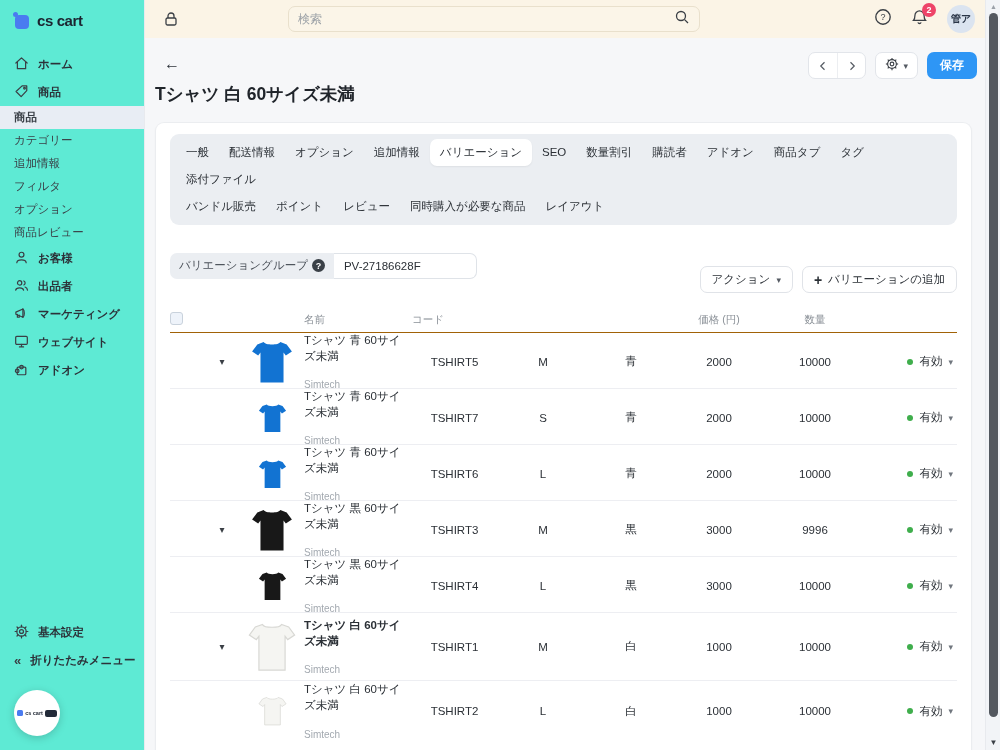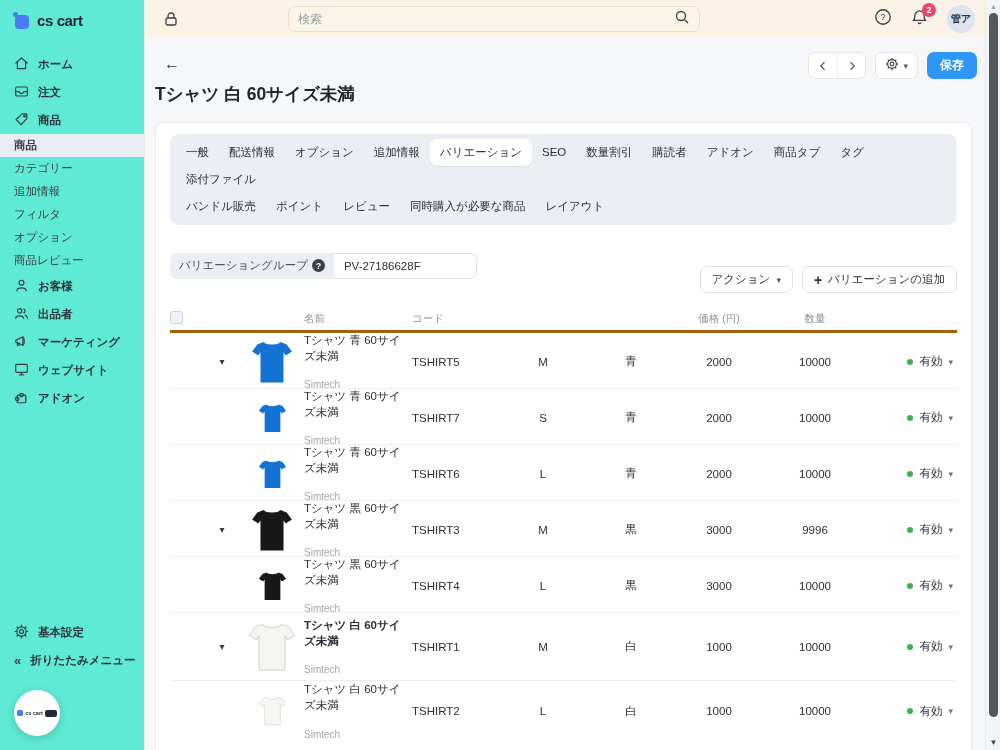--- a/index.html
+++ b/index.html
@@ -63,31 +63,31 @@
   .input-group { display:flex; height:26px; }
   .ig-label { display:flex; align-items:center; gap:4px; background:#ebeef2; border-radius:7px 0 0 7px; padding:0 9px; font-size:11.5px; color:#4a5058; }
   .help-badge { width:13px; height:13px; border-radius:50%; background:#3a4047; color:#fff; font-size:9px; font-weight:700; display:flex; align-items:center; justify-content:center; }
   .ig-value { width:143px; height:26px; border:1px solid #dfe3e8; border-left:none; border-radius:0 7px 7px 0; padding:0 10px; font-size:11.5px; color:#2b3036; outline:none; font-family:"Liberation Sans",sans-serif; }
   .tb-right { display:flex; gap:9px;margin-top:28px; }
   .wbtn { height:27px; background:#fff; border:1px solid #e0e3e8; border-radius:7px; font-size:11.5px; color:#2b3036; padding:0 11px; display:flex; align-items:center; gap:6px; cursor:pointer; font-family:"Liberation Sans",sans-serif; }
   .plus { font-size:14px; font-weight:700; color:#2b3036; line-height:1; }
 
   .table { margin:14px 14px 0 14px; }
   .tgrid { display:grid; grid-template-columns:34px 36px 64px 108px 85px 92px 84px 92px 100px 1fr; align-items:center; }
-  .thead { height:26px; border-bottom:3px solid #a16207; font-size:10.5px; color:#8a9097; }
+  .thead { height:26px; border-bottom:1px solid #a16207; font-size:10.5px; color:#8a9097; }
   .checkbox { width:13px; height:13px; border:1px solid #c9d2dc; border-radius:3px; background:#eef3fa; display:inline-block; cursor:pointer; }
   .th-c { text-align:center; }
   .trow { border-bottom:1px solid #edeef2; }
   .trow:last-child { border-bottom:none; }
   .expander { font-size:10px; color:#3a3f45; cursor:pointer; text-align:center; }
   .c-img { display:flex; justify-content:center; align-items:center; cursor:pointer; }
   .pname { font-size:11.5px; color:#2b3036; line-height:1.35; cursor:pointer; display:block; }
   .pname.bold { font-weight:700; }
   .vendor { font-size:10px; color:#a3a9b0; margin-top:15px; }
-  .cell-txt { font-size:11.5px; color:#2b3036; }
+  .cell-txt { font-size:11.5px; color:#2b3036;text-align:center; }
   .c-center { text-align:center; }
   .c-status { justify-self:end; display:flex; align-items:center; gap:6px; padding-right:4px; }
   .dot { width:6px; height:6px; border-radius:50%; background:#3fae4c; }
   .stext { font-size:11.5px; color:#2b3036; cursor:pointer; }
   .scaret { font-size:9px; color:#70767e; cursor:pointer; }
 </style>
 </head>
 <body>
 
 <div class="app">
@@ -100,27 +100,20 @@
         </span>
       <span class="logo-text">cs cart</span>
     </div>
     <div class="menu" id="side-menu">
         <div class="mi">
           <span><svg width="15" height="15" viewBox="0 0 16 16" fill="none" stroke="#3a3f45" stroke-width="1.3" stroke-linecap="round" stroke-linejoin="round">
               <path d="M2 7.5 L8 2 L14 7.5"></path>
               <path d="M3.6 6.4 V13.5 H12.4 V6.4"></path>
             </svg></span>
           <span>ホーム</span>
-        </div>
-        <div class="mi">
-          <span><svg width="15" height="15" viewBox="0 0 16 16" fill="none" stroke="#3a3f45" stroke-width="1.3" stroke-linecap="round" stroke-linejoin="round">
-              <rect x="1.7" y="3.2" width="12.6" height="9.6" rx="1.5"></rect>
-              <path d="M1.7 8.2 H5.3 L6.7 10 H9.3 L10.7 8.2 H14.3"></path>
-            </svg></span>
-          <span>注文</span>
         </div>
         <div class="mi">
           <span><svg width="15" height="15" viewBox="0 0 16 16" fill="none" stroke="#3a3f45" stroke-width="1.3" stroke-linecap="round" stroke-linejoin="round">
               <path d="M8.6 2 H13.6 V7 L7.6 13.4 L2.2 8 Z"></path>
               <circle cx="11.2" cy="4.5" r="0.9"></circle>
             </svg></span>
           <span>商品</span>
         </div>
         <div class="mi sub active">
           <span>商品</span>

